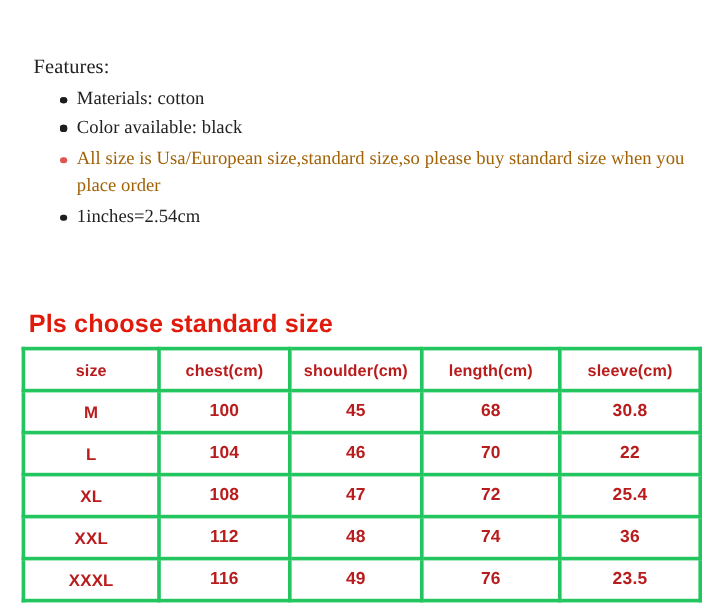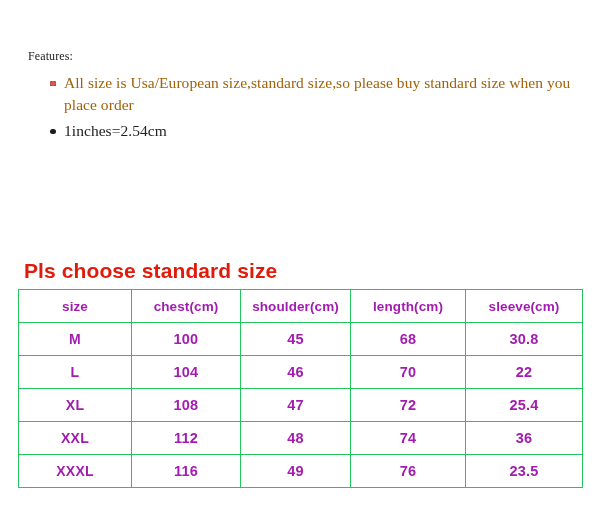--- a/index.html
+++ b/index.html
@@ -28,21 +28,21 @@
   
   .features-block {
     position: absolute;
     left: 28px;
     top: 46px;
     width: 552px;
   }
 
   .features-heading {
     font-family: "Liberation Serif", "DejaVu Serif", serif;
-    font-size: 12px;
+    font-size: 17px;
     line-height: 20px;
     color: #222222;
     letter-spacing: 0.1px;
     margin: 0 0 6px 0;
   }
 
   .bullet-list {
     list-style: none;
     margin: 0;
     padding: 0 0 0 22px;
@@ -108,27 +108,27 @@
 
   table.size-table {
     width: 564px;
     border-collapse: collapse;
     table-layout: fixed;
     background: #ffffff;
   }
 
   table.size-table th,
   table.size-table td {
-    border: 1px solid #22c55e;
+    border: 3px solid #22c55e;
     text-align: center;
     vertical-align: middle;
     height: 32px;
     font-family: "Liberation Sans", "DejaVu Sans", sans-serif;
     font-weight: bold;
-    color: #a21caf;
+    color: #b91c1c;
     padding: 0;
   }
 
   table.size-table th {
     font-size: 13.5px;
     letter-spacing: 0.1px;
   }
 
   table.size-table td {
     font-size: 14.5px;
@@ -156,28 +156,30 @@
     <div class="features-heading">Features:</div>
 
     <ul class="bullet-list">
 
       <li class="bullet-item">
         <span class="dot"></span>
       </li>
 
       <li class="bullet-item">
         <span class="dot"></span>
-      </li>
-
-      <li class="bullet-item">
-        <span class="dot"></span>
-      </li>
-
-      <li class="bullet-item">
-        <span class="dot"></span>
+        <span>Materials: cotton</span>
+      </li>
+
+      <li class="bullet-item">
+        <span class="dot"></span>
+      </li>
+
+      <li class="bullet-item">
+        <span class="dot"></span>
+        <span>Color available: black</span>
       </li>
 
       <li class="bullet-item red-line spaced-top">
         <span class="dot"></span>
         <span>All size is Usa/European size,standard size,so please buy standard size when you place order</span>
       </li>
 
 
       <li class="bullet-item spaced-top">
         <span class="dot"></span>

